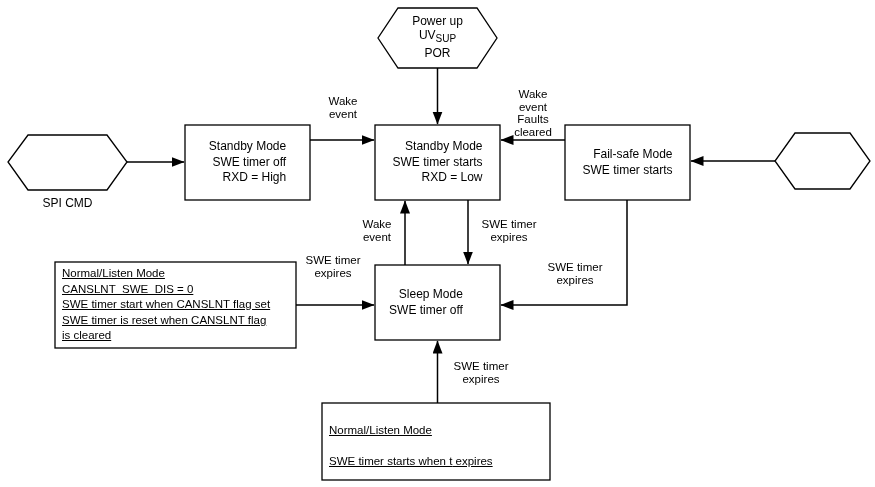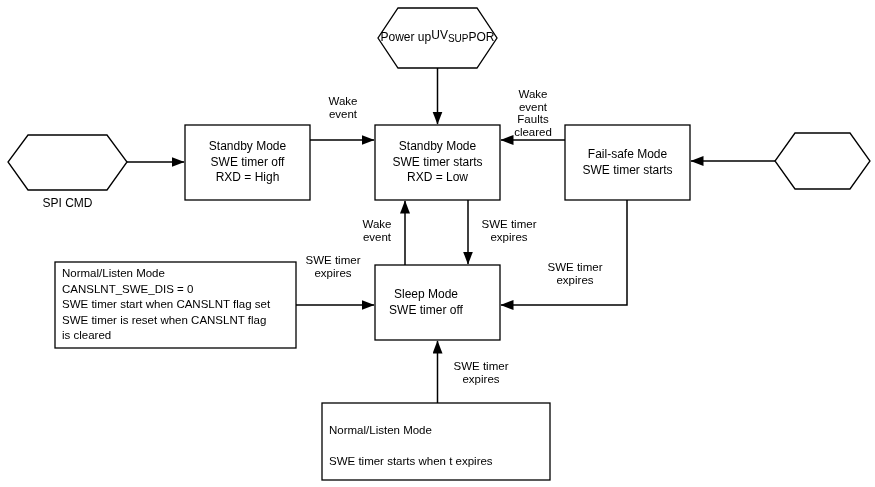--- a/index.html
+++ b/index.html
@@ -6,26 +6,26 @@
   html, body { margin: 0; padding: 0; background: #ffffff; }
   body { width: 875px; height: 487px; }
   .canvas {
     position: relative; width: 875px; height: 487px;
     background: #ffffff; color: #000;
     font-family: "Liberation Sans", sans-serif;
     overflow: hidden;
   }
   .layer { position: absolute; left: 0; top: 0; }
   .txt {
-    position: absolute; display: flex; flex-direction: row;
-    align-items: center; justify-content: center; text-align: center;
+    position: absolute; display: flex; flex-direction: column;
+    align-items: center; justify-content: center; text-align: right;
   }
   .state-text { font-size: 12px; line-height: 15.5px; white-space: pre-line; }
   .hex-text { font-size: 12px; line-height: 14px; }
-  .note-text { position: absolute; font-size: 11.5px; line-height: 15.5px; text-align: left; white-space: pre-line; }
+  .note-text { position: absolute; font-size: 11.5px; line-height: 15.5px; text-align: left; white-space: pre-line; text-decoration: underline; }
   .edge-label { position: absolute; font-size: 11.5px; line-height: 12.5px; text-align: center; white-space: pre-line; }
   sub { font-size: 10px; }
 </style>
 </head>
 <body>
 
 <div class="canvas">
 
   <svg class="layer" width="875" height="487" viewBox="0 0 875 487">
     <defs>

